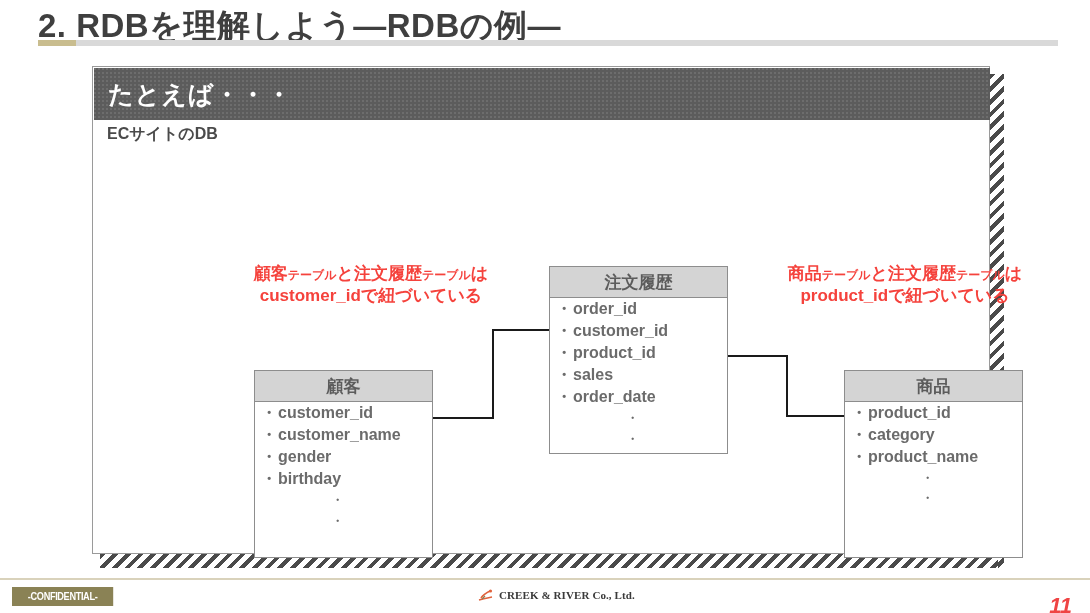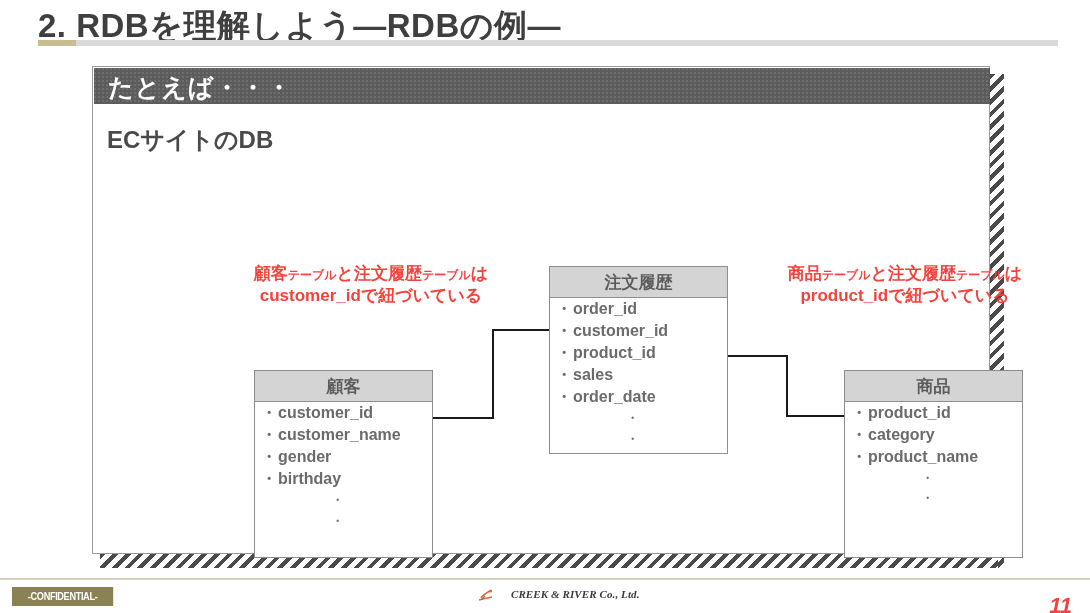--- a/index.html
+++ b/index.html
@@ -86,40 +86,40 @@
       #ffffff 4px, #ffffff 9px
     );
   }
 
   
   #panel-header {
     position: absolute;
     left: 1px;
     top: 1px;
     width: 896px;
-    height: 36px;
+    height: 52px;
     background-color: #5c5c5c;
     background-image:
       radial-gradient(circle at 1px 1px, rgba(255,255,255,0.10) 1px, transparent 1px);
     background-size: 4px 4px;
     display: flex;
-    align-items: flex-end;
+    align-items: center;
   }
   #panel-header-text {
     color: #ffffff;
     font-size: 25px;
     font-weight: bold;
     margin-left: 14px;
     letter-spacing: 1px;
   }
   #panel-subtitle {
     position: absolute;
     left: 14px;
     top: 57px;
-    font-size: 24px;
+    font-size: 16px;
     font-weight: bold;
     color: #4a4a4a;
   }
 
   
   .annotation {
     position: absolute;
     color: #f5423c;
     font-weight: bold;
     text-align: center;
@@ -214,23 +214,22 @@
     align-items: center;
     justify-content: center;
     transform: scaleX(0.92);
     transform-origin: left center;
   }
   #brand-logo {
     position: absolute;
     left: 478px;
     top: 588px;
     display: flex;
-    align-items: flex-start;
-    gap: 17px;
-    font-style: italic;
+    align-items: center;
+    gap: 5px;
   }
   #brand-mark {
     width: 16px;
     height: 13px;
     position: relative;
   }
   #brand-text {
     font-family: "Liberation Serif", "DejaVu Serif", serif;
     font-size: 11px;
     font-weight: bold;

